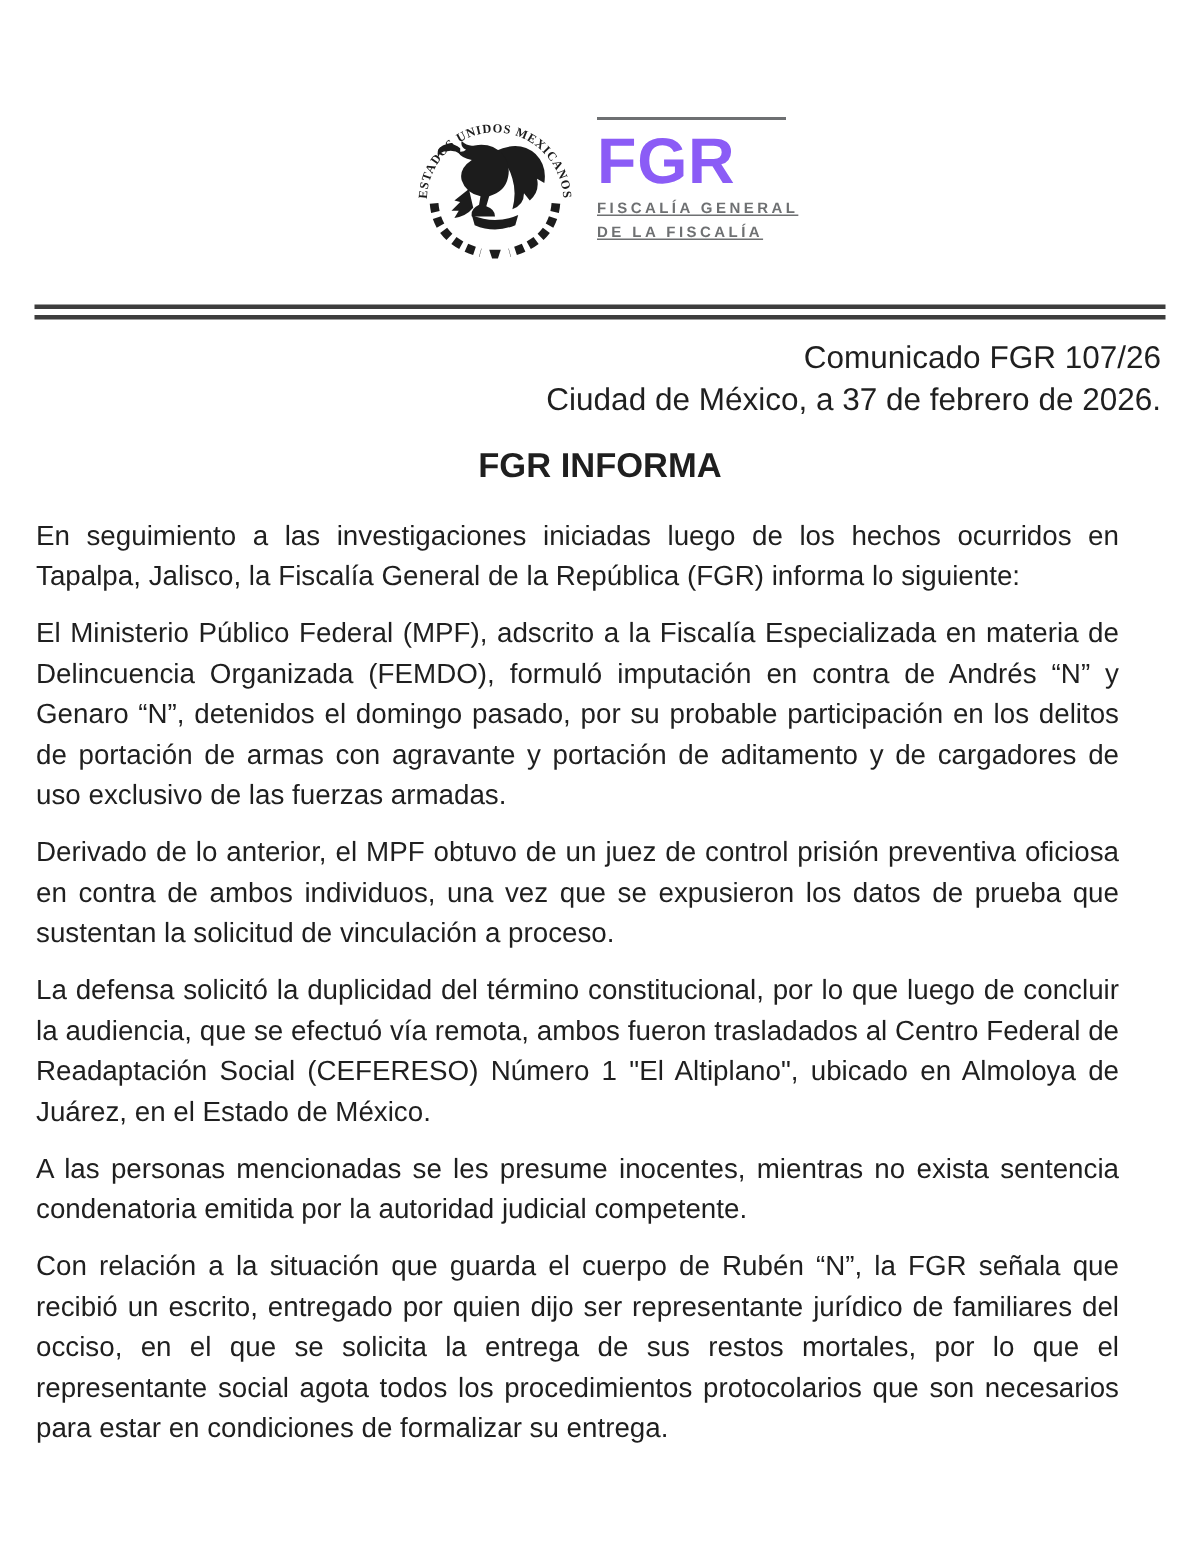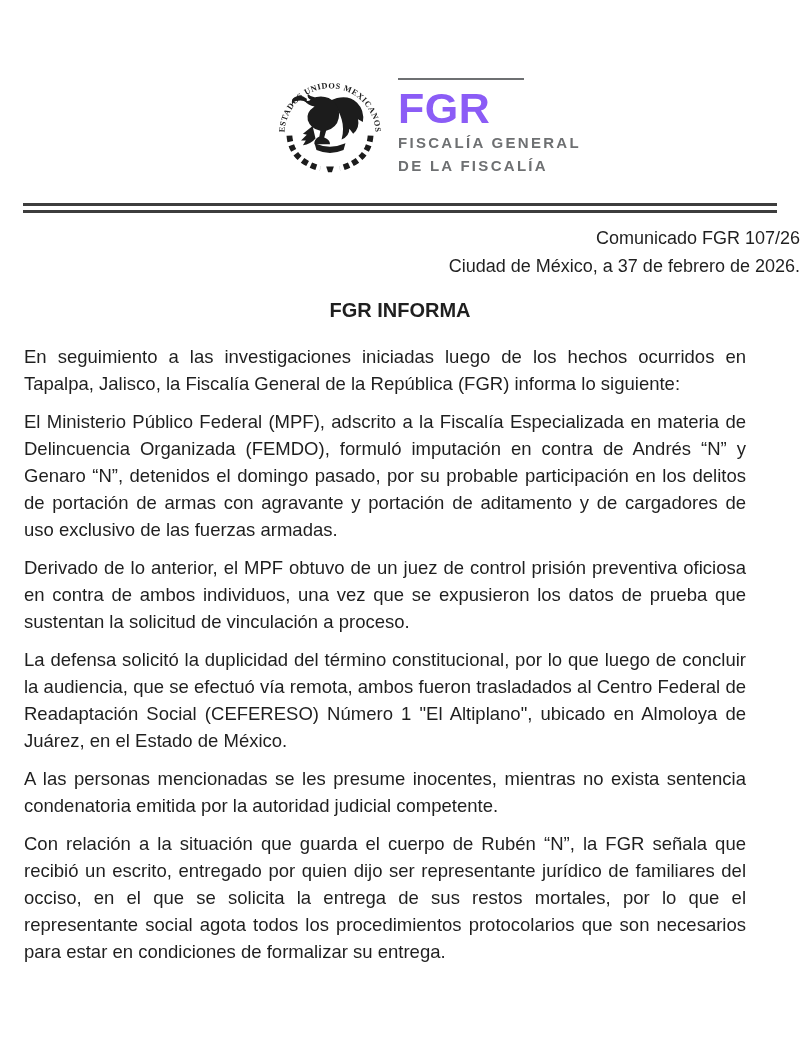--- a/index.html
+++ b/index.html
@@ -9,32 +9,32 @@
     font-family:"Liberation Sans", sans-serif;color:#1f1f1f;overflow:hidden;
   }
   
   .logos{display:flex;justify-content:center;align-items:flex-start;gap:10px;padding-top:66px;height:116px;}
   .seal{width:116px;height:116px;flex:0 0 auto;}
   .seal svg{width:100%;height:100%;display:block;}
   .seal-arc{font-family:"Liberation Serif", serif;font-size:8.6px;font-weight:bold;letter-spacing:0.6px;fill:#1c1c1c;}
   .fgr-logo{margin-top:12px;width:130px;flex:0 0 auto;}
   .fgr-rule{height:2px;background:#6e7072;margin-bottom:7px;width:126px;}
   .fgr-acronym{font-size:43px;font-weight:bold;color:#8b5cf6;line-height:1.0;letter-spacing:0.5px;}
-  .fgr-name{font-size:15px;font-weight:bold;color:#6e7072;letter-spacing:2.3px;line-height:1.3;margin-top:3px;white-space:nowrap;}
+  .fgr-name{font-size:10px;font-weight:bold;color:#6e7072;letter-spacing:2.3px;line-height:1.3;margin-top:3px;white-space:nowrap;text-decoration:underline;}
   
   .rule{height:3px;background:#3d3d3d;margin-left:23px;margin-right:23px;}
   .rule-top{margin-top:21px;}
   .rule-bottom{margin-top:4px;}
   .masthead{text-align:center;}
   .masthead-dept{margin-top:7px;font-weight:bold;font-size:17.5px;line-height:26px;letter-spacing:-0.2px;}
   .masthead-type{font-size:17.5px;line-height:28px;}
   
-  .meta{margin-top:12px;text-align:right;font-size:18px;line-height:27.5px;}
+  .meta{margin-top:12px;text-align:right;padding-right:26px;font-size:21px;line-height:27.5px;}
   
-  .informa{margin:18px 0 0 0;text-align:center;font-size:20px;font-weight:bold;line-height:24px;}
+  .informa{margin:18px 0 0 0;text-align:center;font-size:23px;font-weight:bold;line-height:24px;}
   
   .content{margin:21px 54px 0 24px;font-size:18.5px;line-height:27px;text-align:justify;}
   .content p{margin:0 0 11px 0;}
 </style>
 </head>
 <body>
 
 <div class="page">
 
   <header class="logos">

